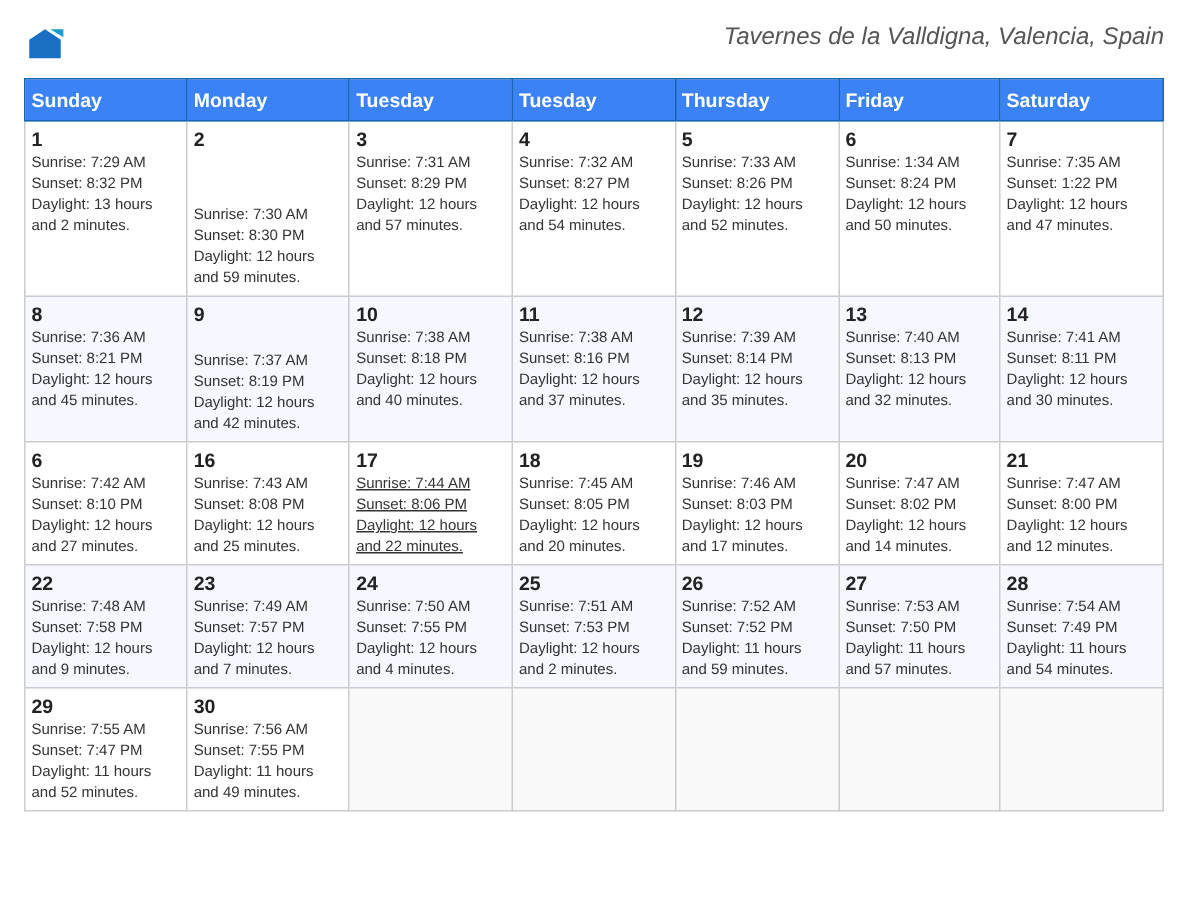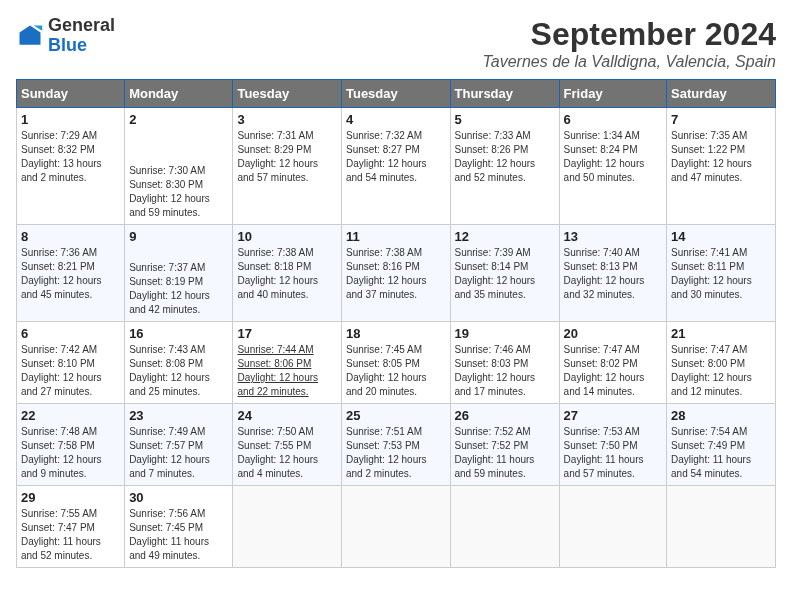--- a/index.html
+++ b/index.html
@@ -44,21 +44,21 @@
       font-size: 16px;
       color: #555;
       font-style: italic;
     }
     .calendar {
       width: 100%;
       border-collapse: collapse;
       font-size: 10.5px;
     }
     .calendar th {
-      background: #737373;
+      background: #3b82f6;
       color: white;
       padding: 6px 4px;
       text-align: left;
       font-size: 13px;
       font-weight: bold;
       border: 1px solid #1565b0;
     }
     .calendar td {
       border: 1px solid #ccc;
       vertical-align: top;
@@ -87,27 +87,22 @@
   </style>
 </head>
 <body>
 
 <div class="header">
   <div class="logo">
     <svg class="logo-icon" viewBox="0 0 32 32">
       <polygon points="16,4 28,12 28,26 4,26 4,12" fill="#1a6fc4"></polygon>
       <polygon points="20,4 30,10 30,4" fill="#1a9cd4"></polygon>
     </svg>
-    <div class="logo-text">
-      <span class="general">General</span><br>
-      <span class="blue">Blue</span>
-    </div>
   </div>
   <div class="title-block">
-    <div class="month-title">September 2024</div>
     <div class="location-title">Tavernes de la Valldigna, Valencia, Spain</div>
   </div>
 </div>
 
 <table class="calendar">
   <thead>
     <tr id="header-row">
         <th>Sunday</th>
         <th>Monday</th>
         <th>Tuesday</th>
@@ -326,21 +321,21 @@
         <td>
           <div class="day-num">29</div>
           <div class="day-info" style="white-space: pre-line;">Sunrise: 7:55 AM
 Sunset: 7:47 PM
 Daylight: 11 hours
 and 52 minutes.</div>
         </td>
         <td>
           <div class="day-num">30</div>
           <div class="day-info" style="white-space: pre-line;">Sunrise: 7:56 AM
-Sunset: 7:45 PM
+Sunset: 7:55 PM
 Daylight: 11 hours
 and 49 minutes.</div>
         </td>
         <td class="empty-cell"></td>
         <td class="empty-cell"></td>
         <td class="empty-cell"></td>
         <td class="empty-cell"></td>
         <td class="empty-cell"></td>
       </tr>
     </tbody>

